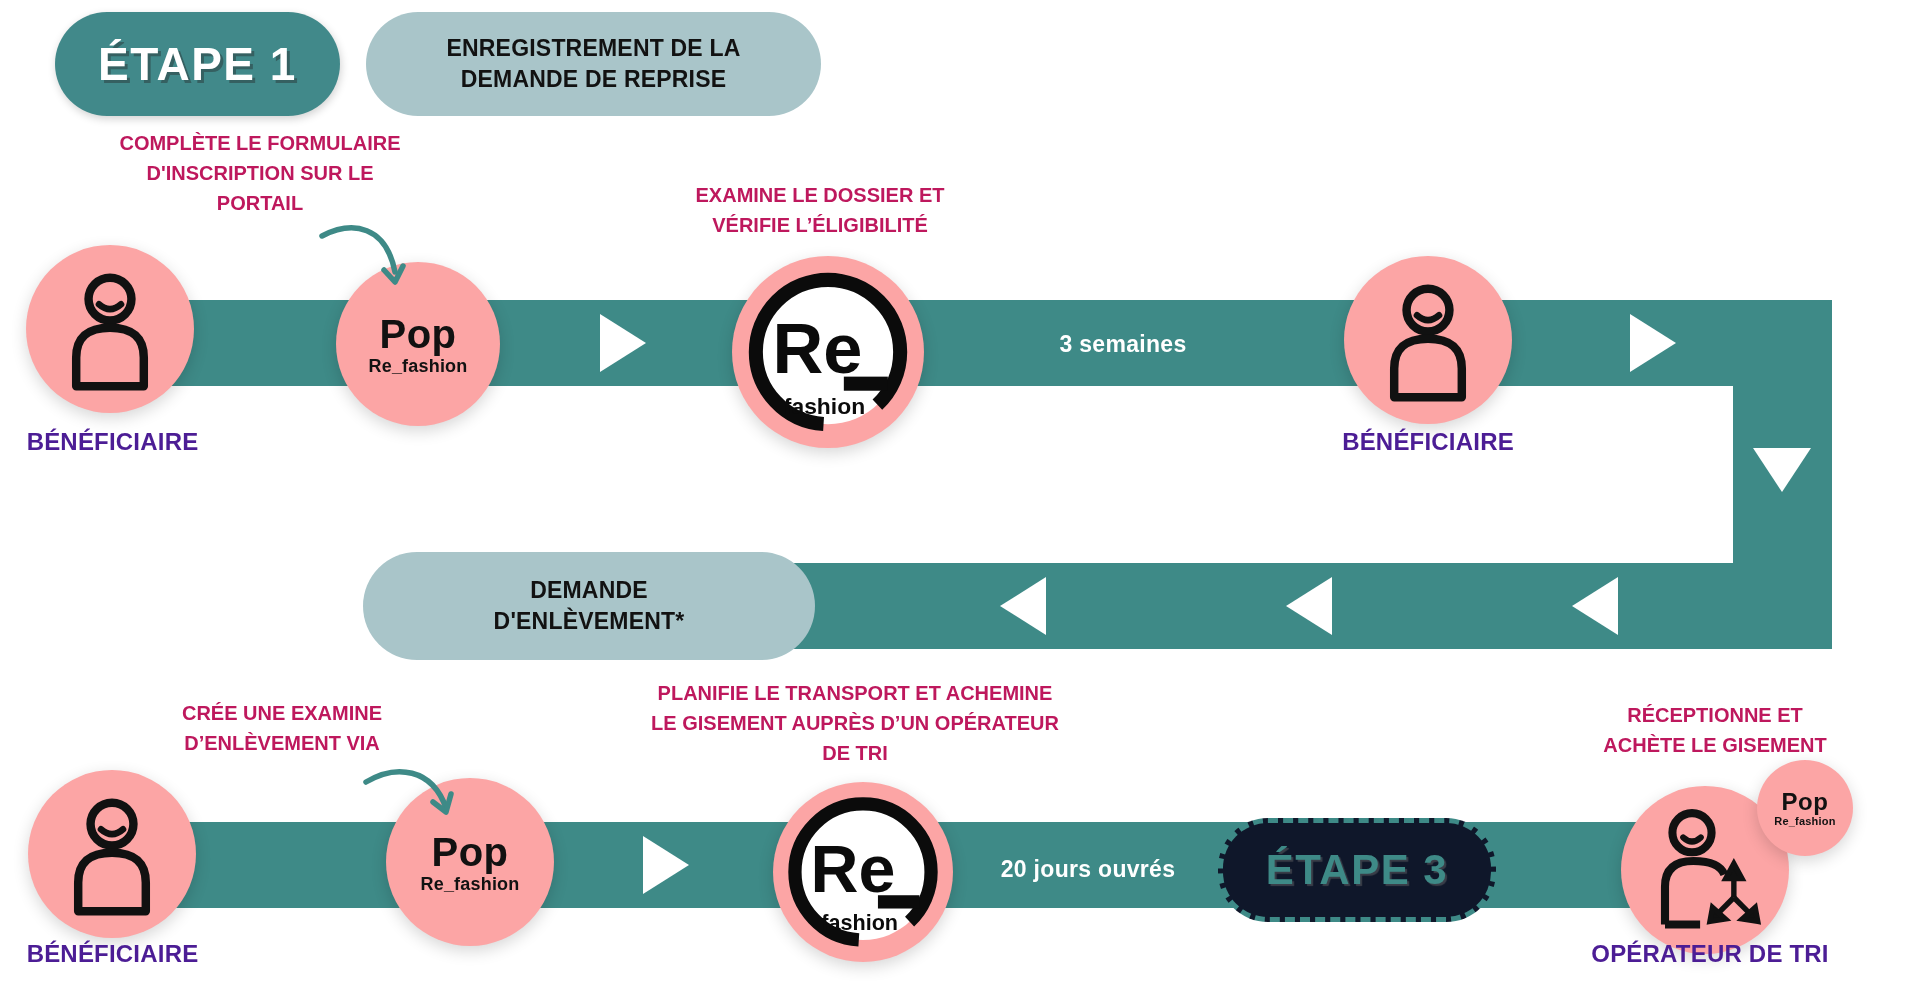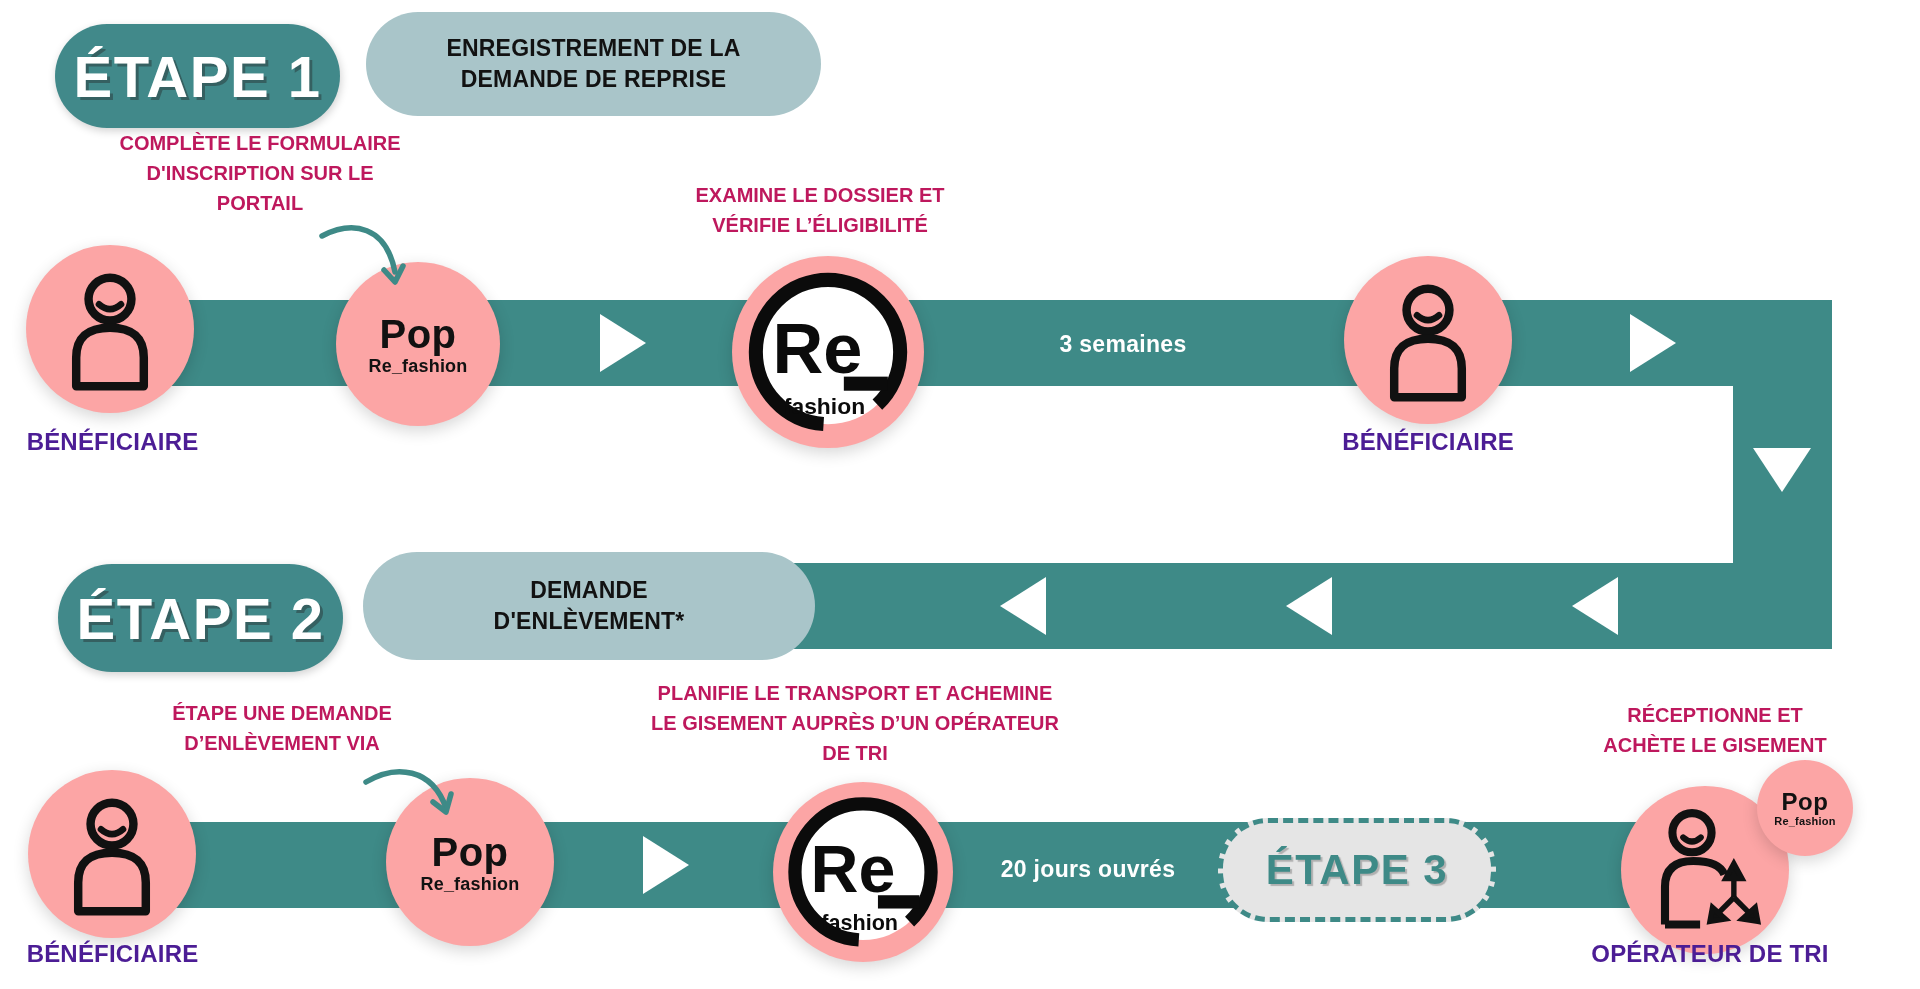--- a/index.html
+++ b/index.html
@@ -13,25 +13,25 @@
     position:relative;width:1920px;height:989px;background:#fff;overflow:hidden;
     font-family:"Liberation Sans","DejaVu Sans",sans-serif;color:var(--ink);
   }
   .band{position:absolute;background:var(--teal);z-index:1;}
   .tri{position:absolute;width:0;height:0;z-index:2;}
   .tri.right{border-top:29px solid transparent;border-bottom:29px solid transparent;border-left:46px solid #fff;}
   .tri.left{border-top:29px solid transparent;border-bottom:29px solid transparent;border-right:46px solid #fff;}
   .tri.down{border-left:29px solid transparent;border-right:29px solid transparent;border-top:44px solid #fff;}
   .band-text{position:absolute;color:#fff;font-weight:700;font-size:23px;text-align:center;z-index:3;letter-spacing:.3px;}
   .pill{position:absolute;border-radius:56px;display:flex;align-items:center;justify-content:center;text-align:center;z-index:5;}
-  .badge-pill{background:var(--teal_badge);color:#fff;font-size:58px;font-weight:700;letter-spacing:1.5px;
-    text-shadow:3px 3px 0 rgba(35,35,35,.4);box-shadow:1px 3px 8px rgba(0,0,0,.18);margin-top:12px;}
+  .badge-pill{background:var(--teal_badge);color:#fff;font-size:46px;font-weight:700;letter-spacing:1.5px;
+    text-shadow:3px 3px 0 rgba(35,35,35,.4);box-shadow:1px 3px 8px rgba(0,0,0,.18);}
   .title-pill{background:var(--light_pill);color:#121212;font-weight:700;font-size:23px;line-height:1.35;letter-spacing:.2px;}
   .title-pill span{display:block;}
-  .step3-pill{background:#e5e5e5;border:5px dashed var(--teal);color:var(--teal);font-size:42px;font-weight:700;
+  .step3-pill{background:#0f172a;border:5px dashed var(--teal);color:var(--teal);font-size:42px;font-weight:700;
     letter-spacing:1.5px;border-radius:50px;text-shadow:2px 2px 1px rgba(110,110,110,.45);}
   .circle{position:absolute;background:#fca5a5;border-radius:50%;box-shadow:0 5px 16px rgba(0,0,0,.16);
     display:flex;align-items:center;justify-content:center;z-index:4;}
   .note{position:absolute;text-align:center;font-weight:700;color:#be185d;font-size:20px;line-height:1.5;z-index:6;}
   .actor-label{position:absolute;text-align:center;font-weight:700;color:#4c1d95;font-size:24px;letter-spacing:.2px;z-index:6;}
   .pop-logo{text-align:center;color:#121212;line-height:1;}
   .pop-logo .pop-title{font-size:40px;font-weight:700;letter-spacing:.5px;}
   .pop-logo .pop-sub{font-size:18px;font-weight:700;margin-top:3px;letter-spacing:.2px;}
   .pop-logo.small .pop-title{font-size:24px;}
   .pop-logo.small .pop-sub{font-size:11px;margin-top:2px;}
@@ -56,29 +56,28 @@
   <div class="tri left" style="left:1000px;top:577px"></div>
   <div class="tri right" style="left:643px;top:836px"></div>
 
   <div class="band-text" style="left:1020px;top:331px;width:206px">3 semaines</div>
   <div class="band-text" style="left:985px;top:856px;width:206px">20 jours ouvrés</div>
 
   <div class="pill badge-pill" style="left:55px;top:12px;width:285px;height:104px">ÉTAPE 1</div>
   <div class="pill title-pill" style="left:366px;top:12px;width:455px;height:104px">
     <span style="max-width:310px">ENREGISTREMENT DE LA DEMANDE DE REPRISE</span>
   </div>
-  <div class="pill badge-pill" style="left:58px;top:552px;width:285px;height:108px">ÉTAPE 2</div>
   <div class="pill title-pill" style="left:363px;top:552px;width:452px;height:108px">
     <span style="max-width:235px">DEMANDE D'ENLÈVEMENT*</span>
   </div>
   <div class="pill step3-pill" style="left:1218px;top:818px;width:268px;height:94px">ÉTAPE 3</div>
 
   <div class="note" style="left:110px;top:128px;width:300px">COMPLÈTE LE FORMULAIRE D'INSCRIPTION SUR LE PORTAIL</div>
   <div class="note" style="left:675px;top:180px;width:290px">EXAMINE LE DOSSIER ET VÉRIFIE L’ÉLIGIBILITÉ</div>
-  <div class="note" style="left:162px;top:698px;width:240px">ÉTAPE UNE DEMANDE D’ENLÈVEMENT VIA</div>
+  <div class="note" style="left:162px;top:698px;width:240px">CRÉE UNE EXAMINE D’ENLÈVEMENT VIA</div>
   <div class="note" style="left:645px;top:678px;width:420px">PLANIFIE LE TRANSPORT ET ACHEMINE LE GISEMENT AUPRÈS D’UN OPÉRATEUR DE TRI</div>
   <div class="note" style="left:1590px;top:700px;width:250px">RÉCEPTIONNE ET ACHÈTE LE GISEMENT</div>
 
   <div class="actor-label" style="left:0;top:428px;width:225px">BÉNÉFICIAIRE</div>
   <div class="actor-label" style="left:1308px;top:428px;width:240px">BÉNÉFICIAIRE</div>
   <div class="actor-label" style="left:0;top:940px;width:225px">BÉNÉFICIAIRE</div>
   <div class="actor-label" style="left:1570px;top:940px;width:280px">OPÉRATEUR DE TRI</div>
 
   <div class="circle" style="left:26px;top:245px;width:168px;height:168px">
     <svg width="130" height="130" viewBox="0 0 100 100">

